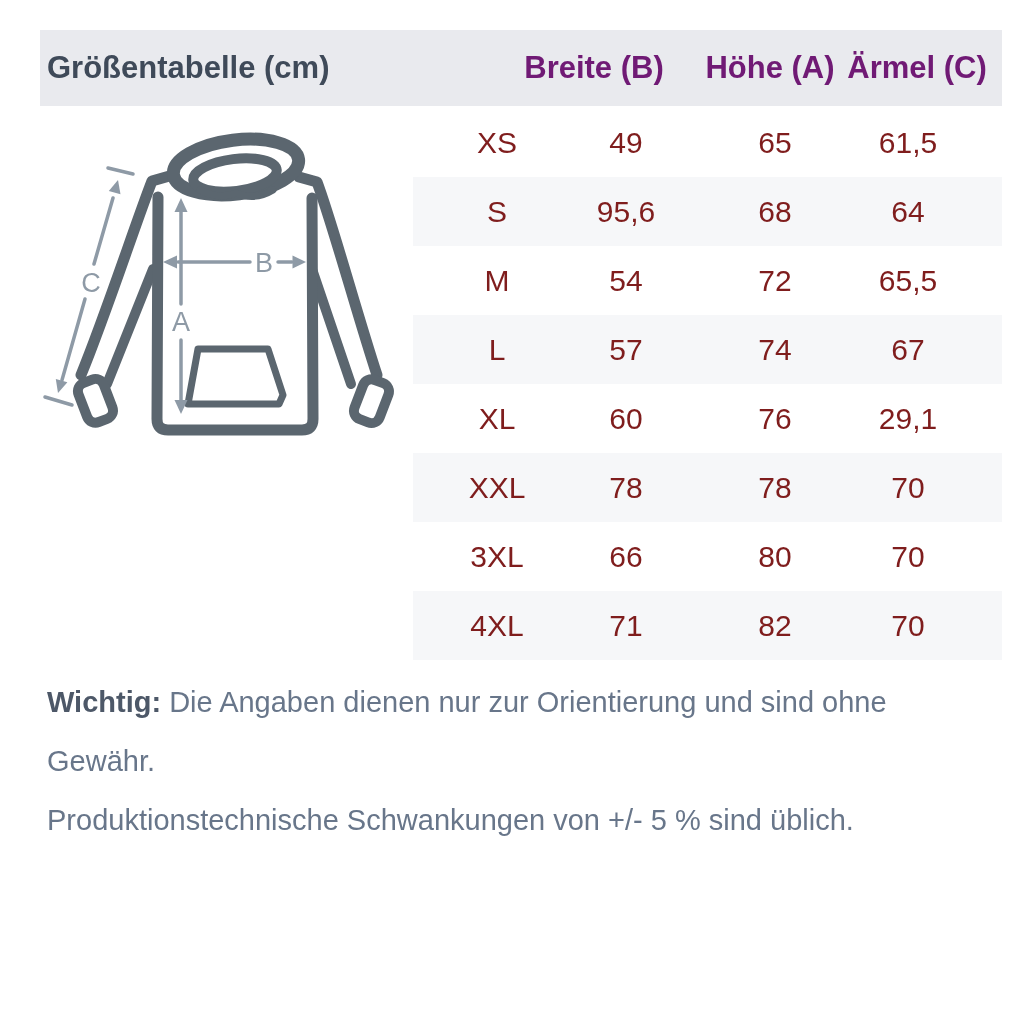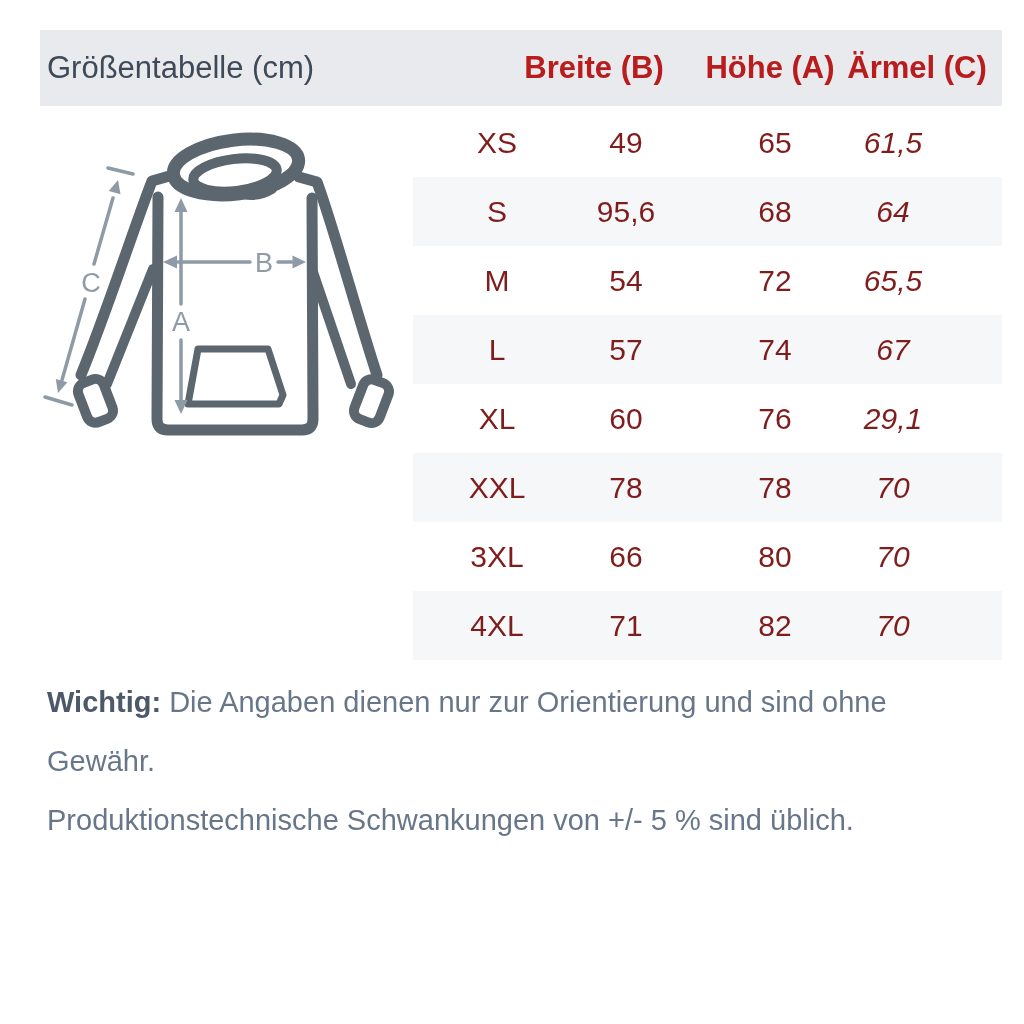--- a/index.html
+++ b/index.html
@@ -18,31 +18,31 @@
     position: absolute;
     left: 40px; top: 30px;
     width: 962px; height: 76px;
     background: #e9eaee;
   }
   .header-title {
     position: absolute;
     left: 7px; top: 50%;
     transform: translateY(-50%);
     font-size: 31px;
-    font-weight: normal;
+    font-weight: bold;
     color: #3f4a59;
     white-space: nowrap;
   }
   .col-label {
     position: absolute;
     top: 50%;
     transform: translate(-50%, -50%);
     font-size: 31px;
     font-weight: bold;
-    color: #b91c1c;
+    color: #701a75;
     white-space: nowrap;
   }
   .col-label.c1 { left: 554px; }
   .col-label.c2 { left: 730px; }
   .col-label.c3 { left: 877px; }
 
   
   .hoodie-svg {
     position: absolute;
     left: 40px; top: 118px;
@@ -68,21 +68,21 @@
     align-items: center;
     justify-content: center;
     transform: translateX(-50%);
     font-size: 30px;
     color: #7f1d1d;
     white-space: nowrap;
   }
   .cell.c-size { left: 84px; }
   .cell.c-b    { left: 213px; }
   .cell.c-h    { left: 362px; }
-  .cell.c-c    { left: 480px; font-style: italic; }
+  .cell.c-c    { left: 495px; }
 
   
   .footnote {
     position: absolute;
     left: 47px; top: 673px;
     width: 930px;
     font-size: 29px;
     line-height: 59px;
     color: #68768a;
   }

